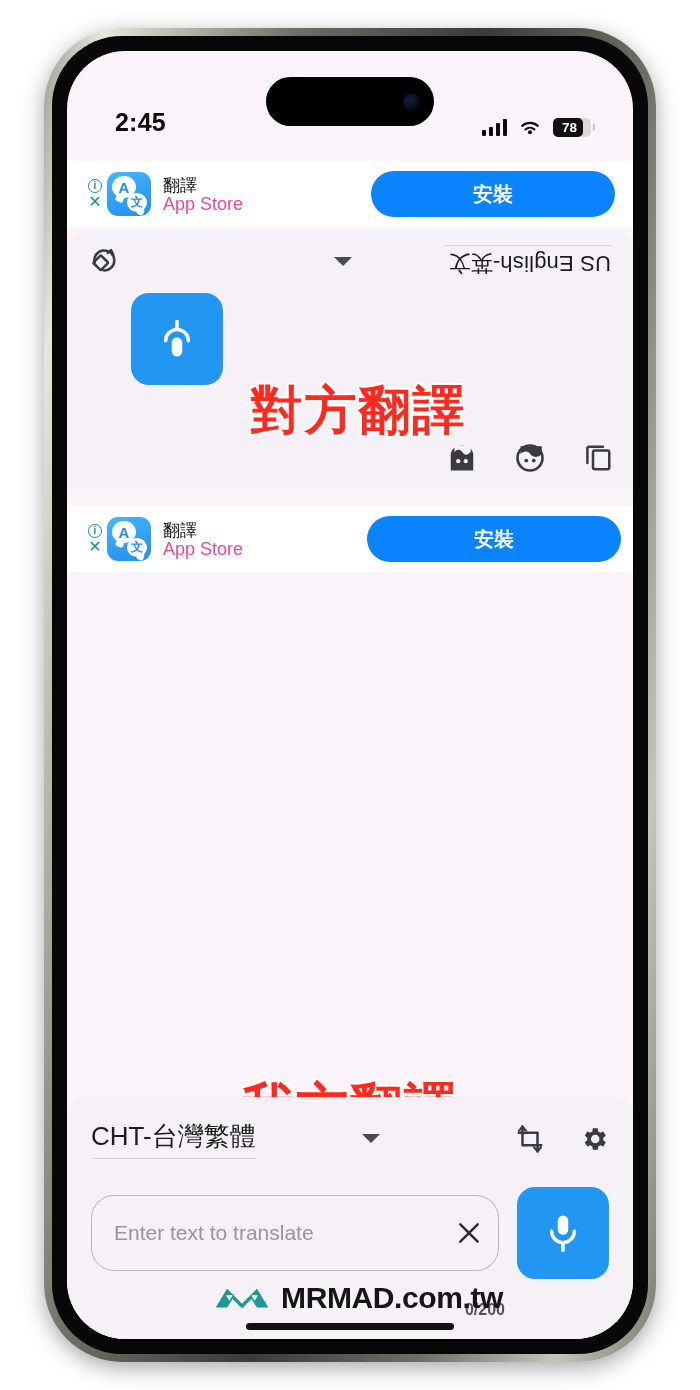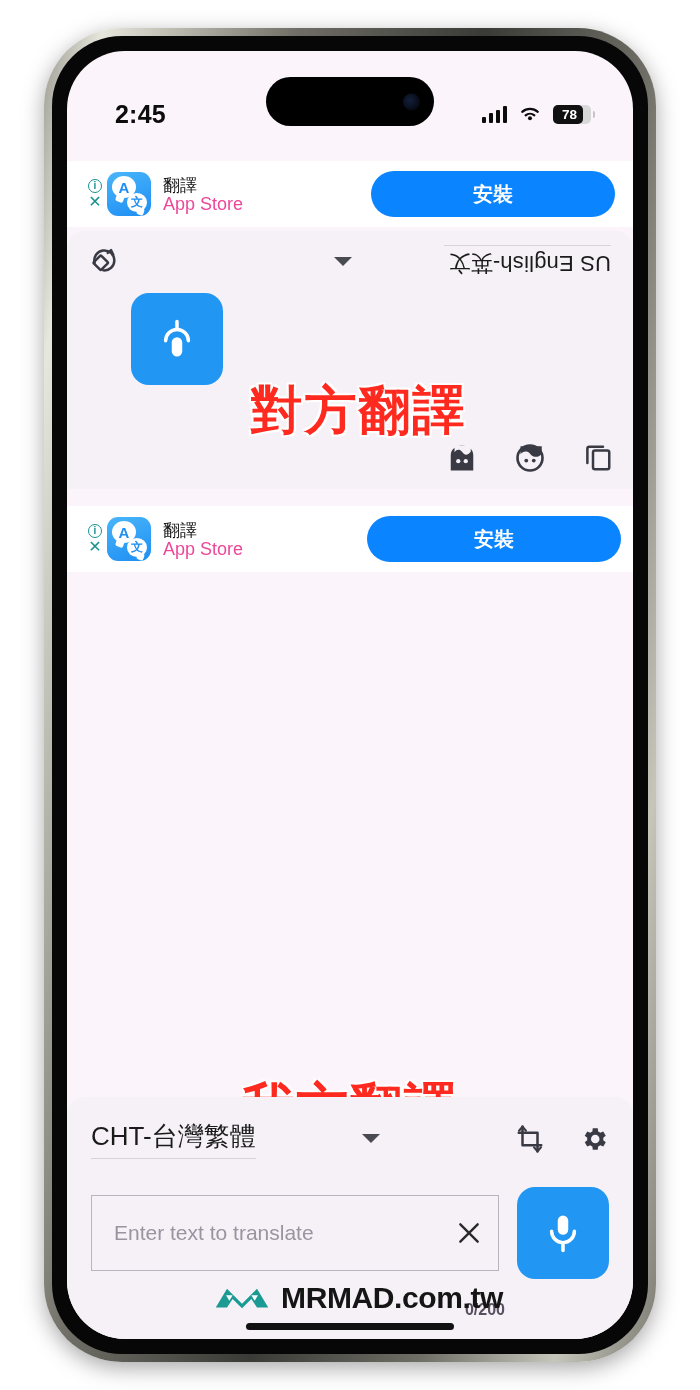--- a/index.html
+++ b/index.html
@@ -36,24 +36,23 @@
   
   .side-btn { position: absolute; background: linear-gradient(90deg,#8d8d82,#ecebe1,#a3a299,#6a6a62); border-radius: 3px; }
   #btn-action { left: 36px; top: 288px; width: 10px; height: 54px; }
   #btn-vol-up { left: 36px; top: 392px; width: 10px; height: 96px; }
   #btn-vol-dn { left: 36px; top: 510px; width: 10px; height: 96px; }
   #btn-power  { right: 36px; top: 430px; width: 10px; height: 150px; }
 
   
   #status-bar {
     position: absolute; left: 0; top: 0; width: 100%; height: 86px;
-    display: flex; align-items: center; justify-content: space-between;
+    display: flex; align-items: flex-end; justify-content: space-between;
     padding: 24px 42px 0 48px;
     color: #0c0c0c;
-    margin-top: 8px;
   }
   #status-time { font-size: 25px; font-weight: 600; letter-spacing: .2px; }
   #status-right { display: flex; align-items: center; gap: 11px; }
   .sig-bars { display: flex; align-items: flex-end; gap: 2.5px; height: 17px; }
   .sig-bars i { display: block; width: 4.5px; background: #0c0c0c; border-radius: 1px; }
   .sig-bars i:nth-child(1){height:6px}.sig-bars i:nth-child(2){height:9.5px}
   .sig-bars i:nth-child(3){height:13px}.sig-bars i:nth-child(4){height:17px}
   .battery {
     position: relative; width: 38px; height: 19px; border-radius: 5px;
     background: #d9d9d9; display: flex; align-items: center;
@@ -192,21 +191,21 @@
     margin-left: 106px; margin-bottom: 2px;
   }
   #local-crop { margin-left: auto; width: 30px; height: 30px; color: #3a3a44; }
   #local-gear { margin-left: 34px; width: 30px; height: 30px; color: #3a3a44; }
 
   #local-input-row {
     position: absolute; left: 24px; right: 24px; top: 90px;
     display: flex; align-items: center; gap: 18px;
   }
   #local-input-wrap {
-    flex: 1; height: 76px; border: 1px solid #b9b4bd; border-radius: 0;
+    flex: 1; height: 76px; border: 1px solid #b9b4bd; border-radius: 23px;
     display: flex; align-items: center; padding: 0 16px 0 22px;
     background: transparent;
   }
   #local-input {
     flex: 1; border: none; background: transparent; outline: none;
     font-size: 21px; color: #2a2a2a;
     font-family: "Liberation Sans", sans-serif;
   }
   #local-input::placeholder { color: #9a94a0; }
   #local-clear {

